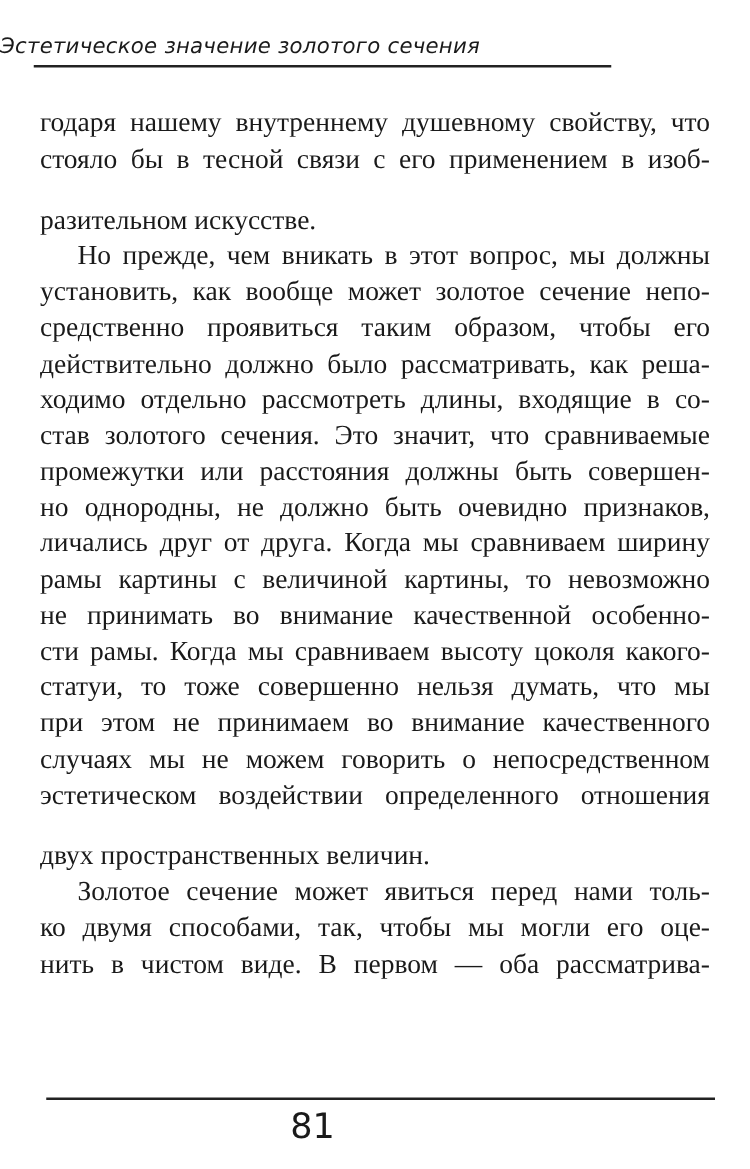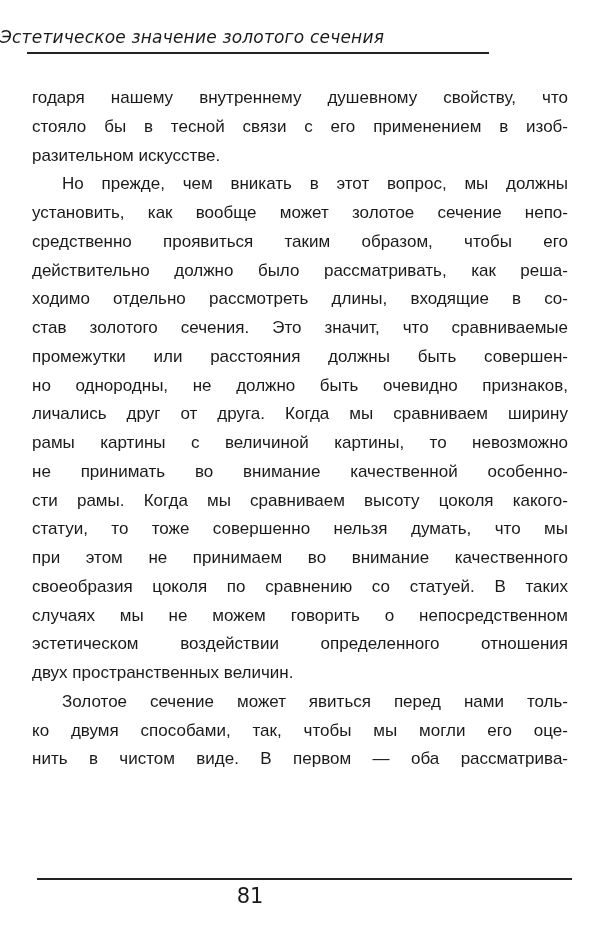--- a/index.html
+++ b/index.html
@@ -12,37 +12,37 @@
     text-align: left;
     font-family: "DejaVu Sans", sans-serif; font-style: italic;
     font-size: 17px; letter-spacing: 0.2px; color: #1a1a1a;
   }
   .rule-top {
     position: absolute; left: 27px; width: 462px; top: 52px;
     height: 2px; background: #222;
   }
   .body-text {
     position: absolute; left: 32px; width: 536px; top: 84px;
-    font-family: Liberation Sans, sans-serif;
-    font-size: 17px; line-height: 28.75px;
+    font-family: Liberation Serif, serif;
+    font-size: 22px; line-height: 28.75px;
   }
   .line {
     display: block; white-space: nowrap;
     text-align: justify; text-align-last: justify; height: 28.75px;
   }
-  .line.last { text-align: left; text-align-last: left; }
+  .line.last { text-align: left; text-align-last: left; margin-top: 20px; }
   .line.indent { padding-left: 30px; }
   .rule-bottom {
     position: absolute; left: 37px; width: 535px; top: 878px;
     height: 2px; background: #222;
   }
   .folio {
     position: absolute; left: 0; width: 500px; top: 884px;
     text-align: center; font-family: "DejaVu Sans", sans-serif;
-    font-size: 21px; color: #1a1a1a;
+    font-size: 28px; color: #1a1a1a;
   }
 </style>
 </head>
 <body>
 
 <div class="running-head">Эстетическое значение золотого сечения</div>
 <div class="rule-top"></div>
 
 <div class="body-text">
   <div>
@@ -58,21 +58,20 @@
     <span class="line">ходимо отдельно рассмотреть длины, входящие в со-</span>
     <span class="line">став золотого сечения. Это значит, что сравниваемые</span>
     <span class="line">промежутки или расстояния должны быть совершен-</span>
     <span class="line">но однородны, не должно быть очевидно признаков,</span>
     <span class="line">личались друг от друга. Когда мы сравниваем ширину</span>
     <span class="line">рамы картины с величиной картины, то невозможно</span>
     <span class="line">не принимать во внимание качественной особенно-</span>
     <span class="line">сти рамы. Когда мы сравниваем высоту цоколя какого-</span>
     <span class="line">статуи, то тоже совершенно нельзя думать, что мы</span>
     <span class="line">при этом не принимаем во внимание качественного</span>
-    <span class="line">своеобразия цоколя по сравнению со статуей. В таких</span>
     <span class="line">случаях мы не можем говорить о непосредственном</span>
     <span class="line">эстетическом воздействии определенного отношения</span>
     <span class="line last">двух пространственных величин.</span>
   </div>
   <div>
     <span class="line indent">Золотое сечение может явиться перед нами толь-</span>
     <span class="line">ко двумя способами, так, чтобы мы могли его оце-</span>
     <span class="line">нить в чистом виде. В первом — оба рассматрива-</span>
   </div>
 </div>

